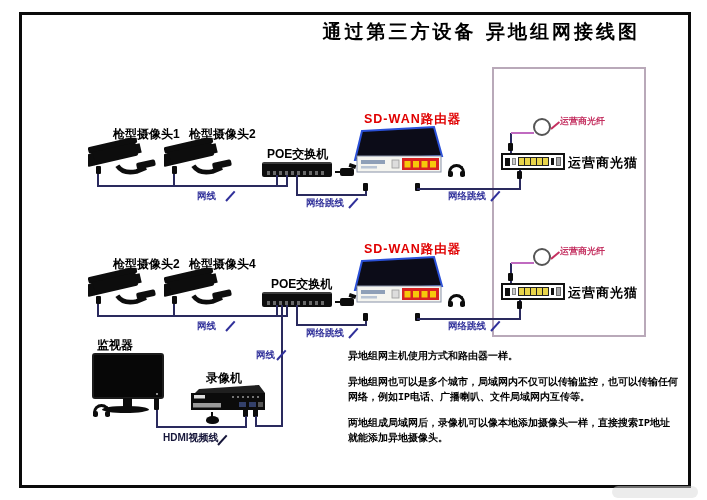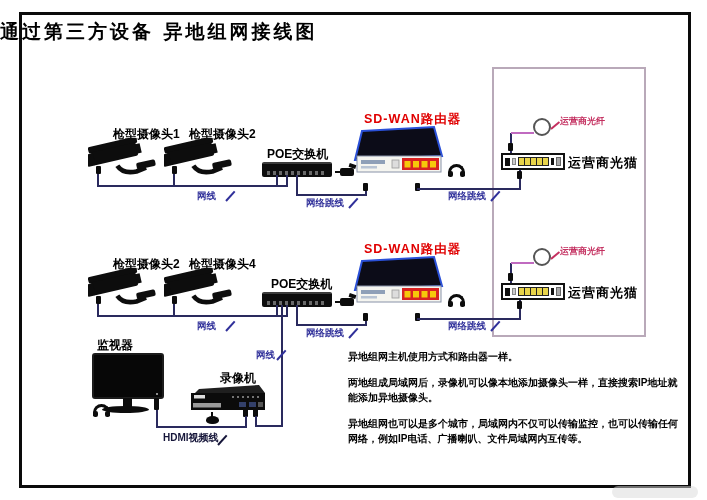--- a/index.html
+++ b/index.html
@@ -1,19 +1,19 @@
 <!DOCTYPE html>
 <html><head>
 <meta charset="utf-8">
 <style>
   html,body{margin:0;padding:0;background:#fff;}
   #stage{position:relative;width:707px;height:500px;background:#fff;overflow:hidden;
          font-family:"Liberation Sans",sans-serif;}
   .frame{position:absolute;left:19px;top:12px;width:666px;height:470px;border:3px solid #0a0a0a;background:#fff;}
-  .title{position:absolute;left:0;top:19px;width:640px;text-align:left;font-family:"DejaVu Serif",serif;
+  .title{position:absolute;left:0;top:19px;width:640px;text-align:right;font-family:"DejaVu Serif",serif;
          font-weight:bold;font-size:19px;letter-spacing:3px;color:#000;}
   .subtitle{position:absolute;left:40px;top:60px;width:600px;text-align:center;font-weight:bold;
             font-size:13.5px;color:#000;letter-spacing:1px;}
   .sitebox{position:absolute;left:492px;top:67px;width:150px;height:266px;border:2px solid #b9a9b9;}
   .lbl{position:absolute;font-weight:bold;color:#000;white-space:nowrap;font-size:12px;}
   .lbl.big{font-size:13px;letter-spacing:1px;}
   .lbl.navy{color:#30309a;font-size:9.5px;}
   .lbl.red{color:#e00000;font-size:12.5px;letter-spacing:1px;}
   .lbl.fiber{color:#c43060;font-size:9px;}
   .lbl.dark{color:#16163a;font-size:10px;}
@@ -42,21 +42,21 @@
              box-shadow:12px 0 0 #0c0c0c;}
   .adapter{position:absolute;width:14px;height:8px;background:#0c0c0c;border-radius:2px;}
   .adapter::before{content:"";position:absolute;left:-5px;top:3px;width:6px;height:2px;background:#0c0c0c;}
   .adapter::after{content:"";position:absolute;right:-2px;top:-4px;width:7px;height:4px;background:#0c0c0c;transform:rotate(18deg);}
   .mouse{position:absolute;width:13px;height:8px;background:#0c0c0c;border-radius:50% 50% 45% 45%;}
   .mouse::before{content:"";position:absolute;top:-4px;left:5px;width:2px;height:5px;background:#0c0c0c;}
   .monitor{position:absolute;width:72px;height:46px;background:#070707;border:2px solid #1c1c1c;border-radius:3px;box-sizing:border-box;}
   .monitor::after{content:"";position:absolute;right:4px;bottom:2px;width:2px;height:2px;background:#bbb;border-radius:50%;}
   .m-neck{position:absolute;width:9px;height:9px;background:#0c0c0c;}
   .m-base{position:absolute;width:47px;height:7px;background:#0c0c0c;border-radius:50%;}
-  .notes{position:absolute;left:348px;top:349px;width:330px;font-family:Liberation Sans, sans-serif;
+  .notes{position:absolute;left:348px;top:349px;width:330px;font-family:Liberation Mono, monospace;
          font-weight:bold;font-size:10px;line-height:1.55;color:#000;}
   .notes p{margin:0 0 10px 0;}
   .wm{position:absolute;left:612px;top:486px;width:86px;height:12px;background:#d9d9d9;opacity:.5;border-radius:6px;}
   svg.dev{position:absolute;overflow:visible;}
 </style>
 </head>
 <body>
 
 <svg width="0" height="0" style="position:absolute" aria-hidden="true">
   <symbol id="sym-cam" viewBox="0 0 76 46">
@@ -237,21 +237,21 @@
   <div class="lbl navy" style="left:448px;top:320px;">网络跳线</div>
   <div class="slash" style="left:491px;top:330px;"></div>
 
   <div class="lbl" style="left:97px;top:337px;">监视器</div>
   <div class="monitor" style="left:92px;top:353px;"></div>
   <div class="m-neck" style="left:123px;top:398px;"></div>
   <div class="m-base" style="left:102px;top:406px;"></div>
   <div class="hp" style="left:93px;top:404px;"></div>
   <div class="plug" style="left:154px;top:398px;height:12px;"></div>
 
-  <div class="lbl" style="left:220px;top:370px;">录像机</div>
+  <div class="lbl" style="left:206px;top:370px;">录像机</div>
   <svg class="dev" style="left:189px;top:384px;" width="78" height="30">
       <use href="#sym-rec"></use>
     </svg>
   <div class="mouse" style="left:206px;top:416px;"></div>
   <div class="plug" style="left:243px;top:407px;height:10px;"></div>
   <div class="plug" style="left:253px;top:407px;height:10px;"></div>
 
   <div class="line" style="left:156px;top:410px;width:2px;height:18px;"></div>
   <div class="line" style="left:156px;top:426px;width:91px;height:2px;"></div>
   <div class="line" style="left:245px;top:416px;width:2px;height:12px;"></div>
@@ -259,18 +259,18 @@
   <div class="slash d" style="left:218px;top:444px;"></div>
 
   <div class="line" style="left:255px;top:416px;width:2px;height:11px;"></div>
   <div class="line" style="left:255px;top:425px;width:28px;height:2px;"></div>
   <div class="line" style="left:281px;top:305px;width:2px;height:122px;"></div>
   <div class="lbl navy" style="left:256px;top:349px;">网线</div>
   <div class="slash" style="left:277px;top:359px;"></div>
 
   <div class="notes">
     <p>异地组网主机使用方式和路由器一样。</p>
+    <p>异地组网也可以是多个城市，局域网内不仅可以传输监控，也可以传输任何网络，例如IP电话、广播喇叭、文件局域网内互传等。</p>
     <p>两地组成局域网后，录像机可以像本地添加摄像头一样，直接搜索IP地址就能添加异地摄像头。</p>
-    <p>异地组网也可以是多个城市，局域网内不仅可以传输监控，也可以传输任何网络，例如IP电话、广播喇叭、文件局域网内互传等。</p>
   </div>
 
   <div class="wm"></div>
 </div>
 
 </body></html>

